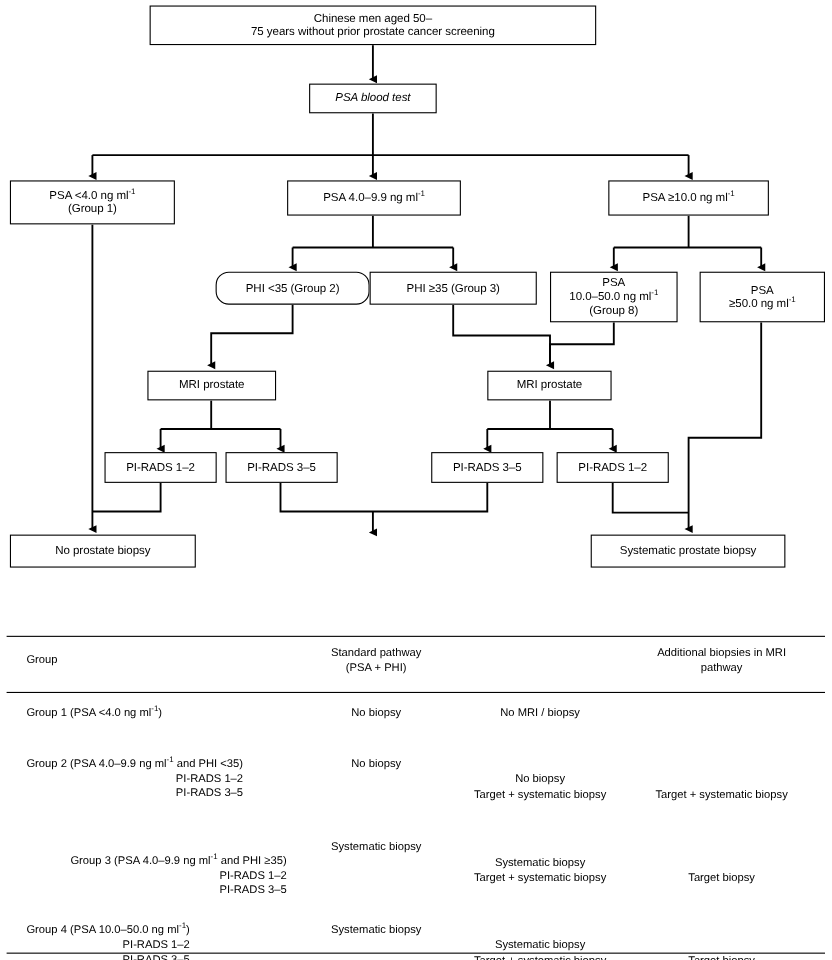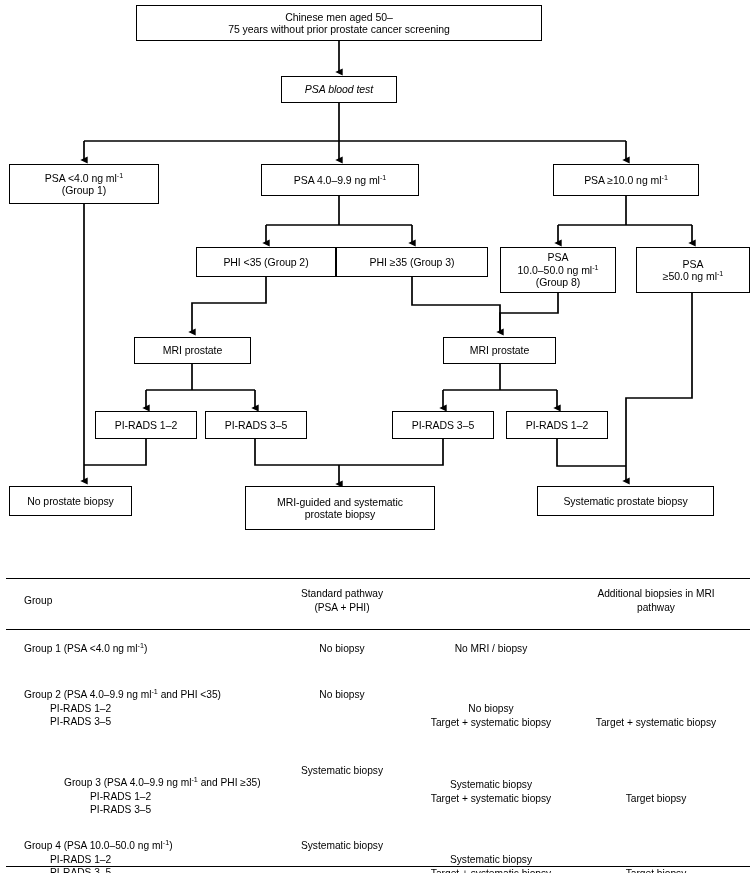--- a/index.html
+++ b/index.html
@@ -35,21 +35,21 @@
     position:absolute;left:6px;top:578px;width:744px;height:289px;
     box-sizing:border-box;
     border-top:1.6px solid #000;
     border-bottom:1.6px solid #000;
     font-size:10.2px;
   }
   #table .hdr{
     position:relative;height:50px;border-bottom:1.1px solid #000;
   }
   #table .body{position:relative;height:auto;}
-  .cellG{position:absolute;left:18px;text-align:left;line-height:13.5px;}
+  .cellG{position:absolute;left:18px;text-align:right;line-height:13.5px;}
   .cellS{position:absolute;left:252px;width:168px;text-align:center;line-height:13.5px;}
   .cellM{position:absolute;left:400px;width:170px;text-align:center;line-height:13.5px;}
   .cellA{position:absolute;left:556px;width:188px;text-align:center;line-height:13.5px;}
   .indent{padding-left:26px;}
   .trow{position:relative;}
 </style>
 </head>
 <body>
 
 <div id="root">
@@ -125,21 +125,21 @@
     </div>
 
     <div class="node" style="left:261px;top:164px;width:158px;height:32px;">
       <span class="txt"><span>PSA 4.0–9.9 ng ml</span><sup>-1</sup></span>
     </div>
 
     <div class="node" style="left:553px;top:164px;width:146px;height:32px;">
       <span class="txt"><span>PSA ≥10.0 ng ml</span><sup>-1</sup></span>
     </div>
 
-    <div class="node" style="left:196px;top:247px;width:140px;height:30px;">
+    <div class="node" style="left:196px;top:247px;width:140px;height:30px;border-radius:12px;">
       <span class="txt">PHI &lt;35 (Group 2)</span>
     </div>
 
     <div class="node" style="left:336px;top:247px;width:152px;height:30px;">
       <span class="txt">PHI ≥35 (Group 3)</span>
     </div>
 
     <div class="node" style="left:500px;top:247px;width:116px;height:46px;">
       <span class="txt"><span>PSA</span><br><span>10.0–50.0 ng ml</span><sup>-1</sup><br><span>(Group 8)</span></span>
     </div>
@@ -165,27 +165,24 @@
     </div>
 
     <div class="node" style="left:392px;top:411px;width:102px;height:28px;">
       <span class="txt">PI-RADS 3–5</span>
     </div>
 
     <div class="node" style="left:506px;top:411px;width:102px;height:28px;">
       <span class="txt">PI-RADS 1–2</span>
     </div>
 
-    <div class="node" style="left:9px;top:486px;width:123px;height:30px;">
+    <div class="node" style="left:9px;top:486px;width:169px;height:30px;">
       <span class="txt">No prostate biopsy</span>
     </div>
 
-    <div class="node" style="left:245px;top:486px;width:190px;height:44px;">
-      <span class="txt"><span>MRI-guided and systematic</span><br><span>prostate biopsy</span></span>
-    </div>
 
     <div class="node" style="left:537px;top:486px;width:177px;height:30px;">
       <span class="txt">Systematic  prostate biopsy</span>
     </div>
   </div>
 
   <div id="table">
 
     <div class="hdr">
       <div class="cellG" style="top:15px;">Group</div>

